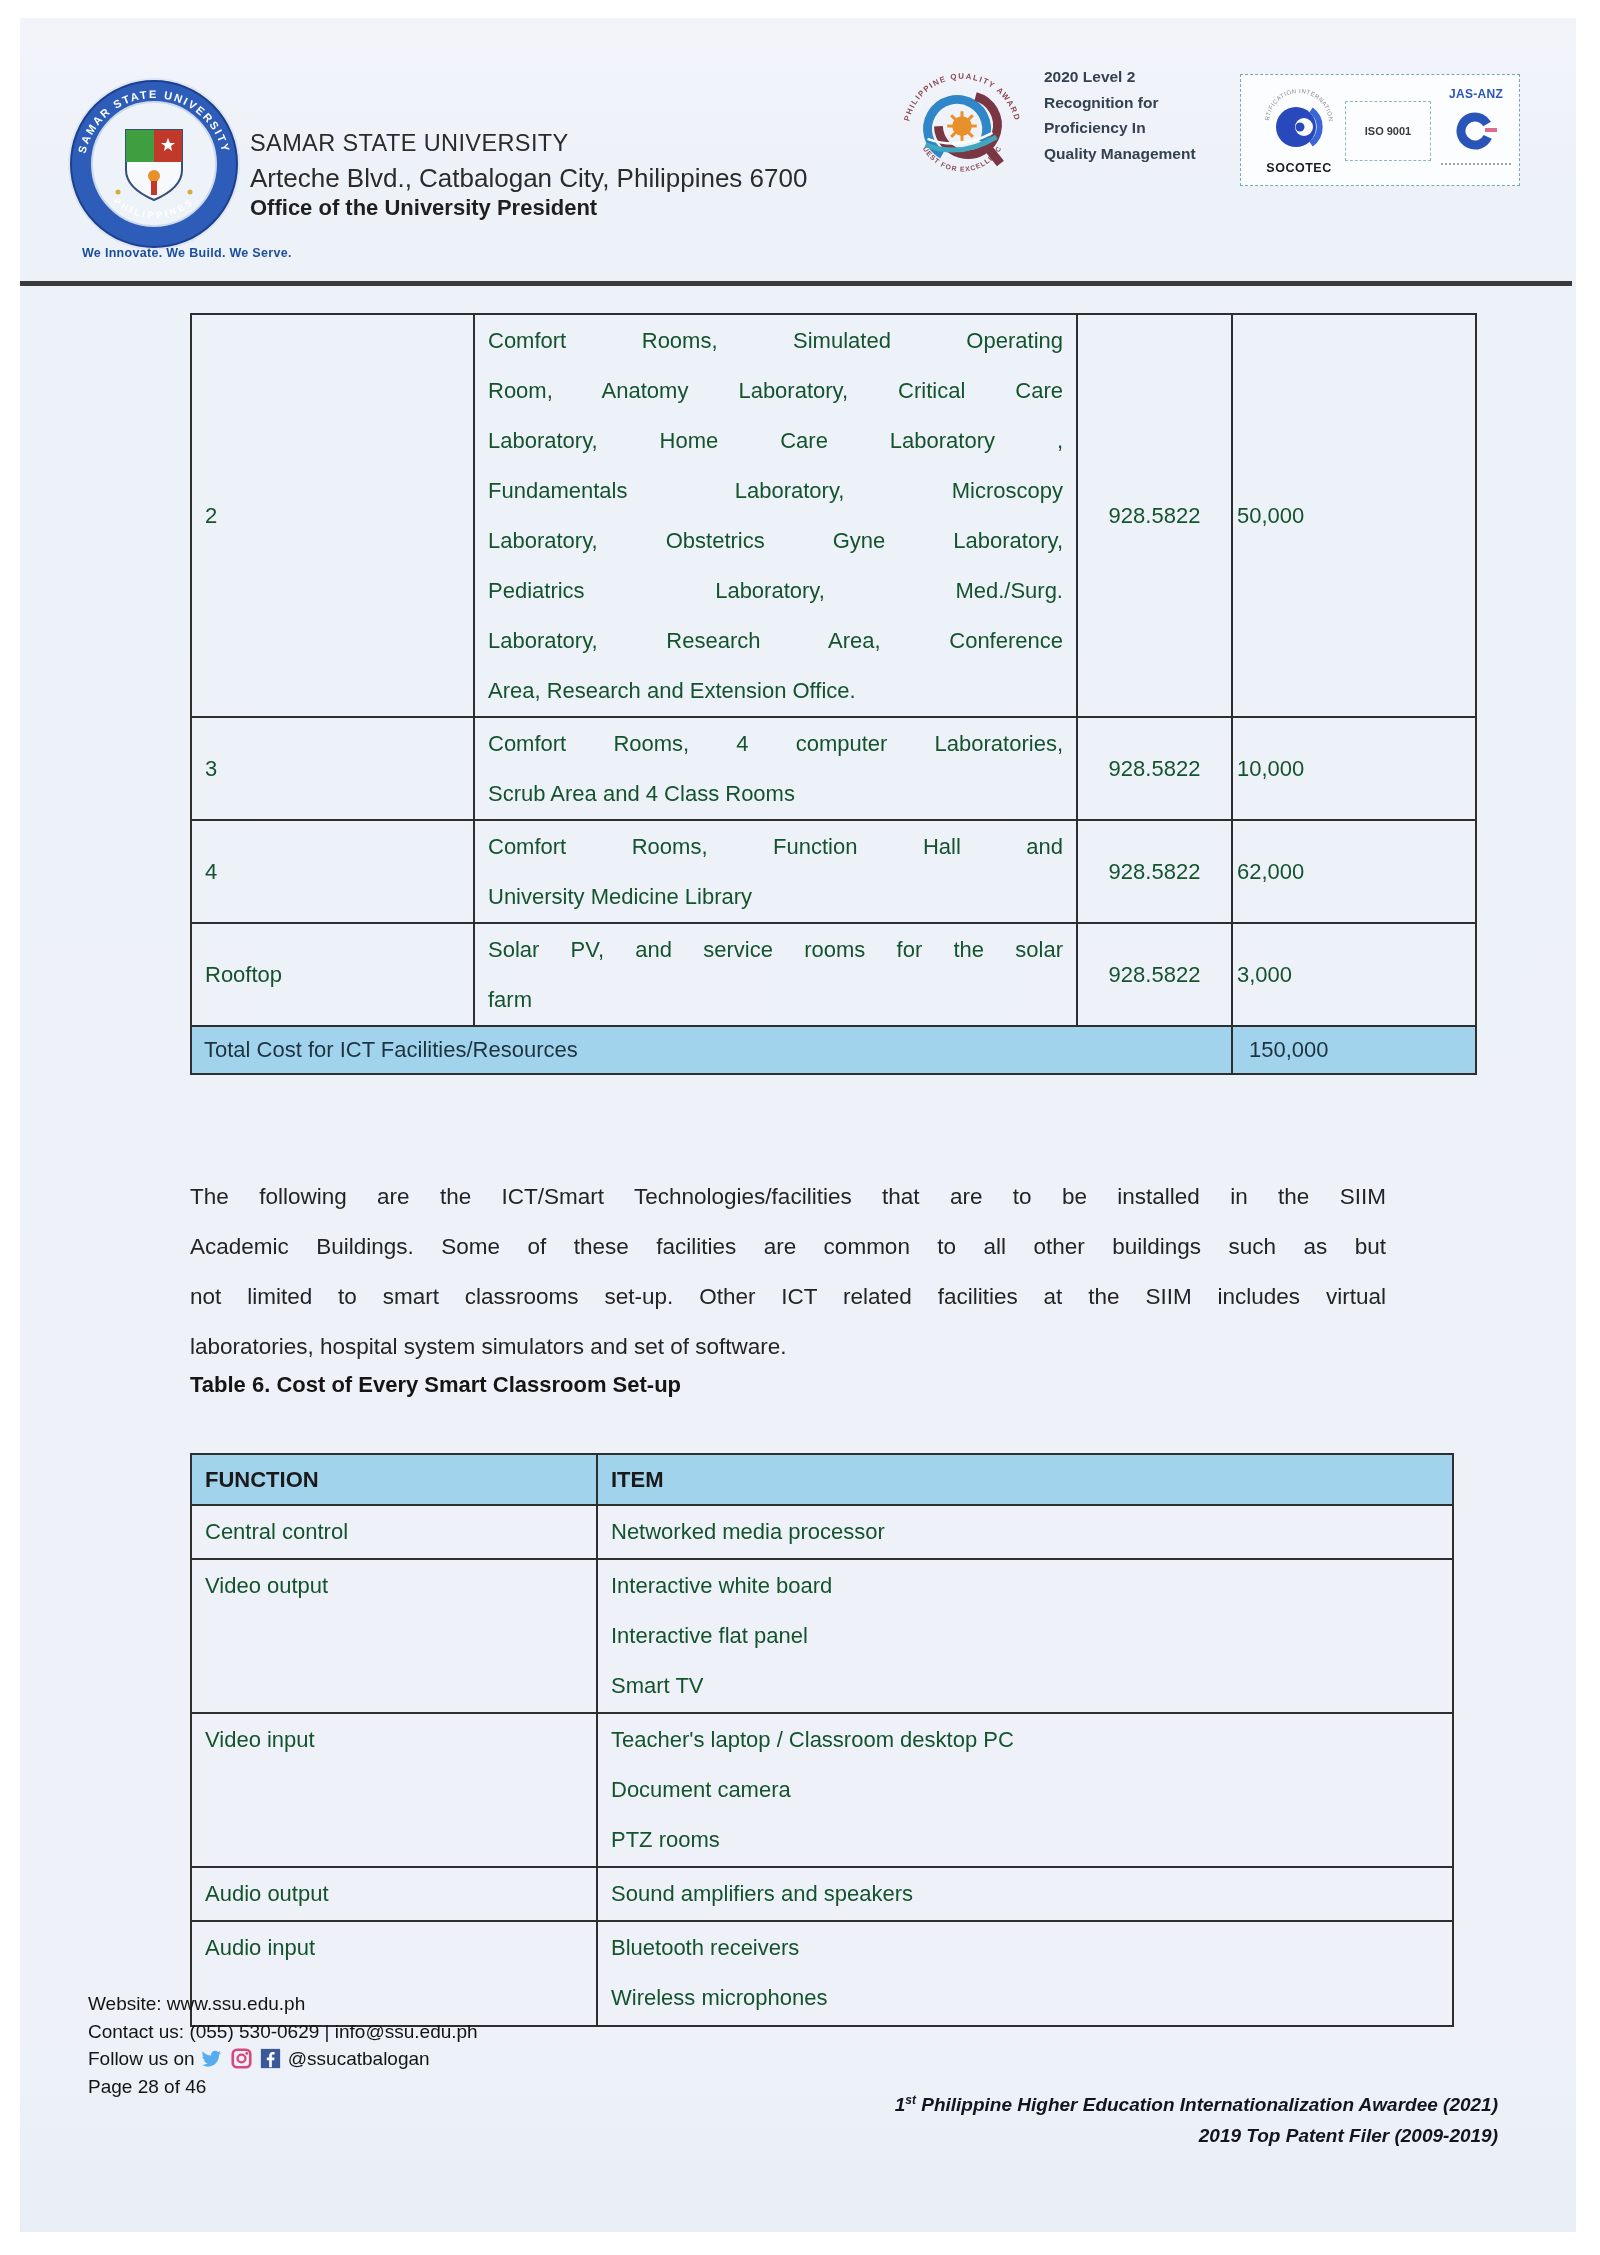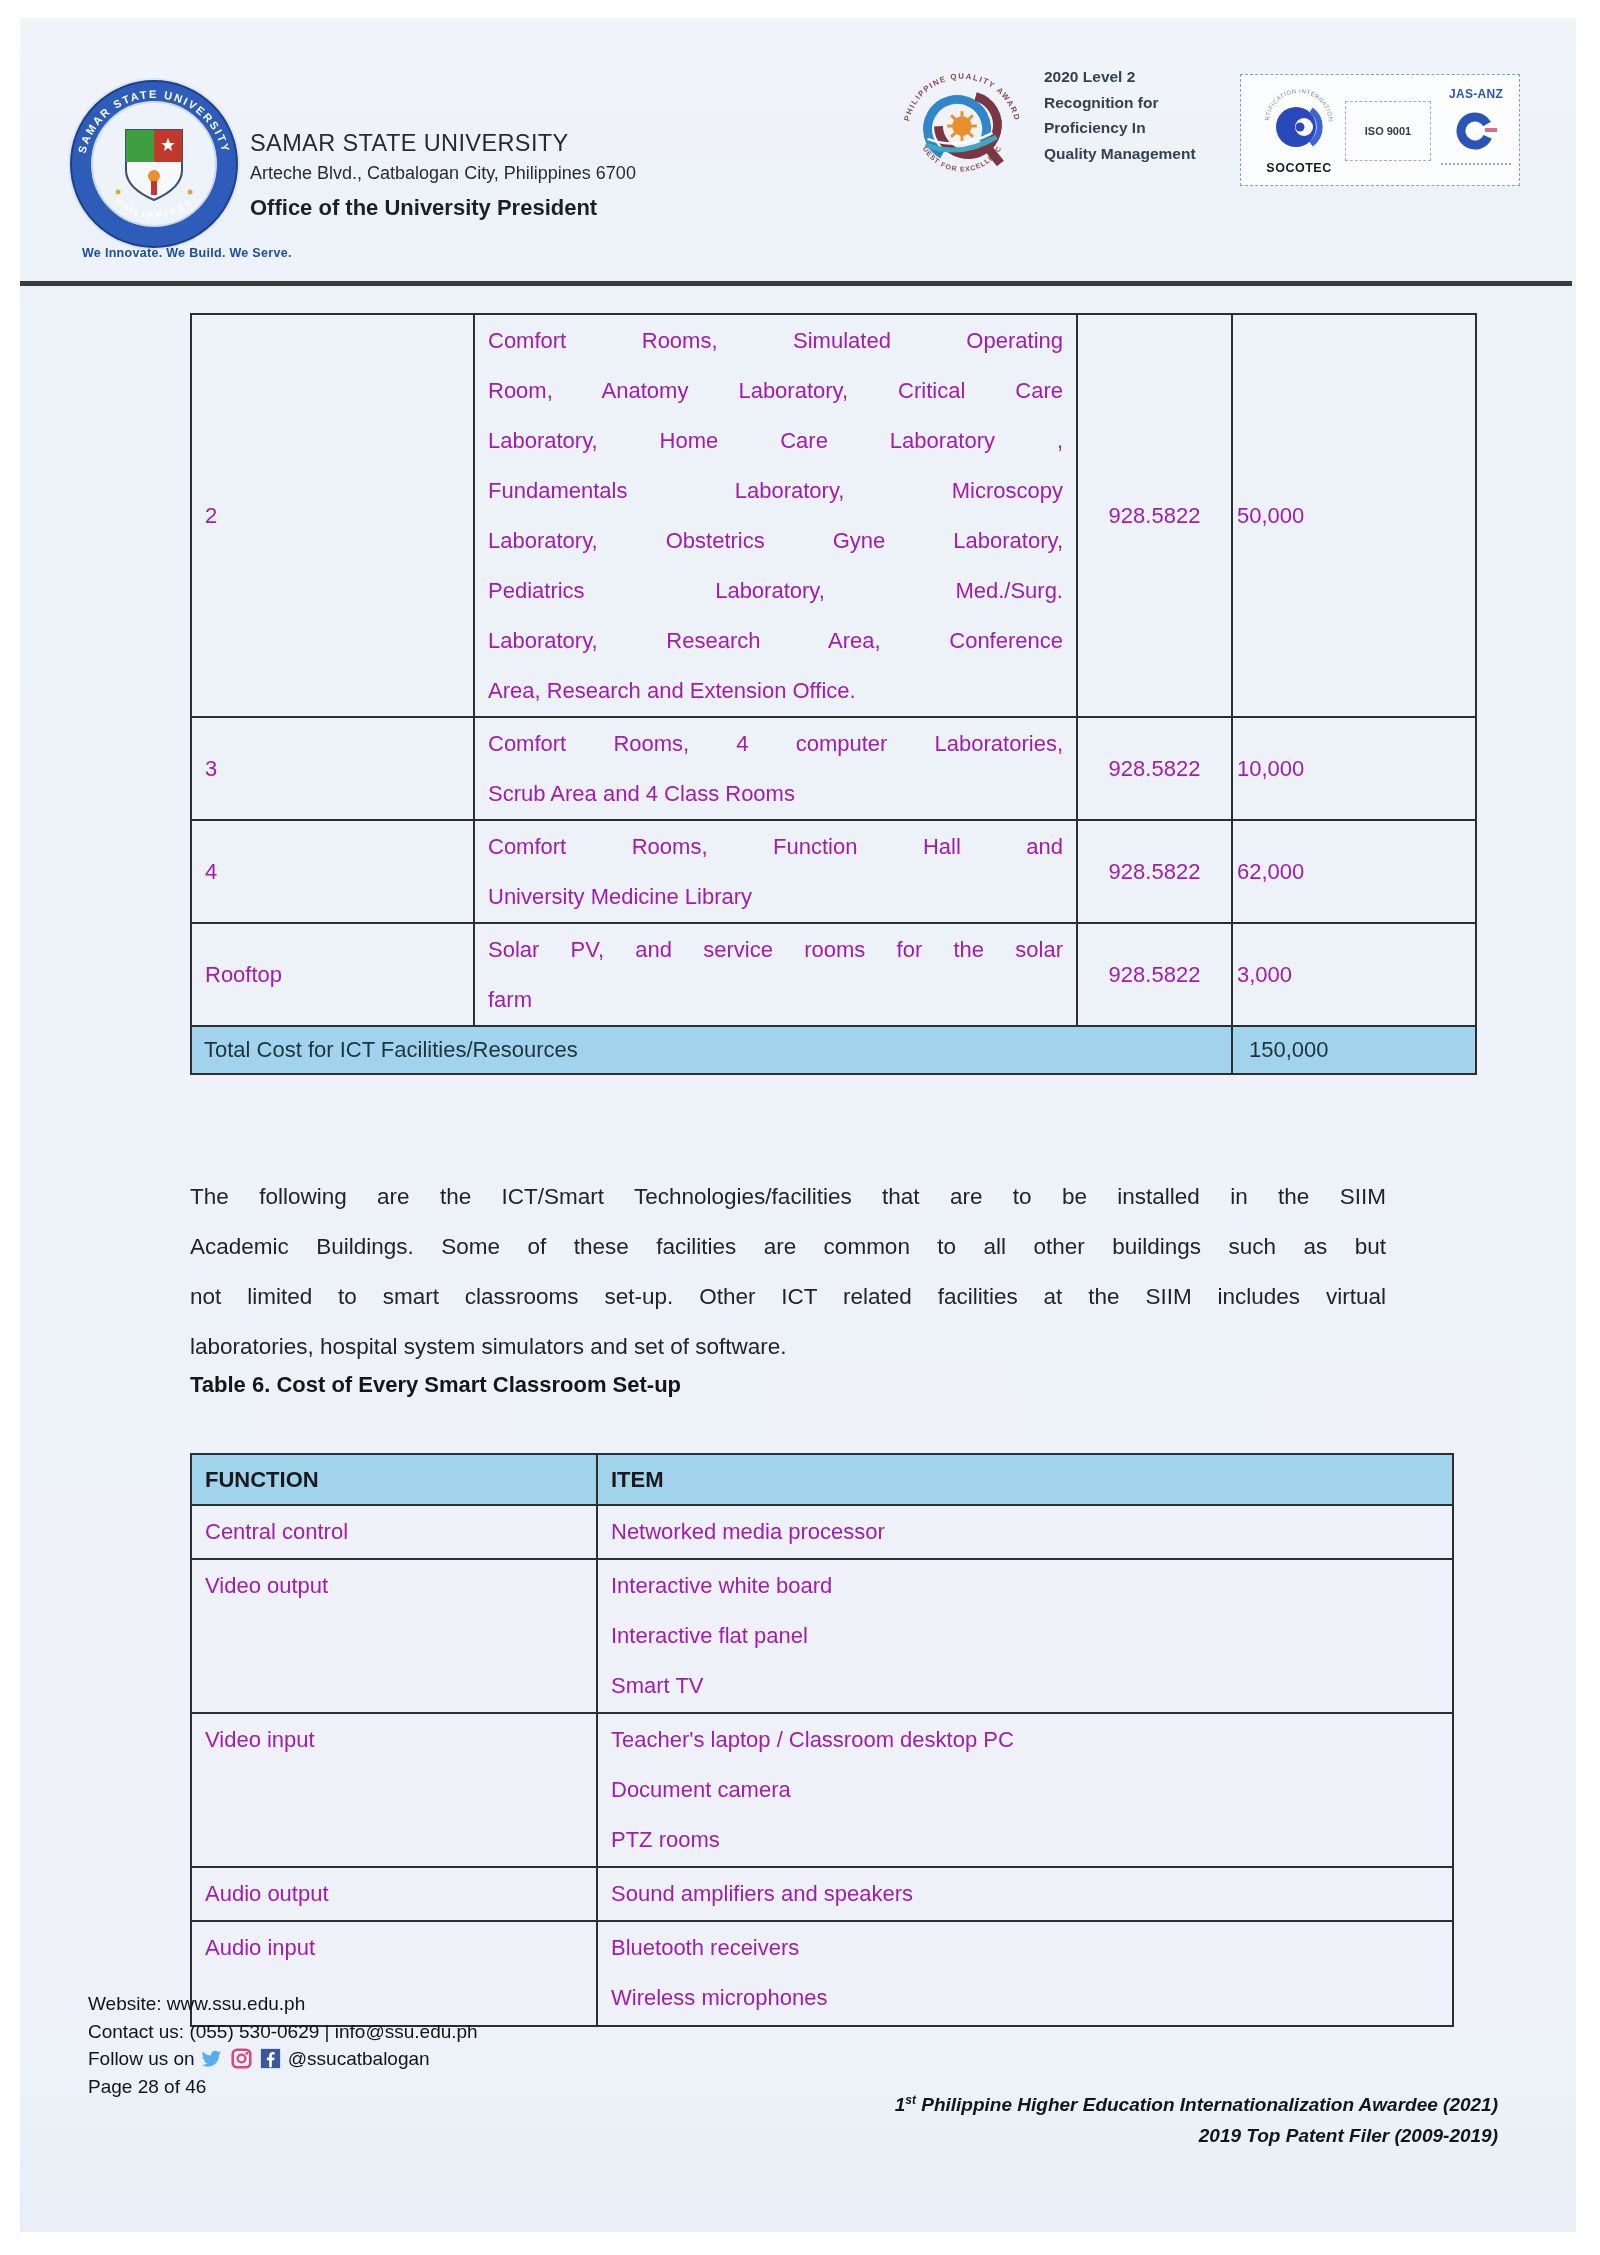--- a/index.html
+++ b/index.html
@@ -7,33 +7,33 @@
     position:relative;width:1600px;height:2255px;background:#ffffff;overflow:hidden;
     font-family:"Liberation Sans","DejaVu Sans",sans-serif;color:#222;
   }
   .paper{
     position:absolute;left:20px;top:18px;width:1556px;height:2214px;
     background:linear-gradient(180deg,#f2f4fa 0%,#edf1f8 8%,#eef2f8 90%,#e9eef6 100%);
   }
   .abs{position:absolute;}
   
   .uni-title{left:250px;top:130px;font-size:23.5px;letter-spacing:.4px;color:#2b2b2b;}
-  .uni-address{left:250px;top:163px;font-size:18px;color:#2b2b2b;}
+  .uni-address{left:250px;top:163px;font-size:26px;color:#2b2b2b;}
   .uni-office{left:250px;top:195px;font-size:22px;font-weight:bold;color:#1f1f1f;}
   .tagline{left:82px;top:246px;font-size:12.5px;font-weight:bold;color:var(--tagline,#1c4f9c);letter-spacing:.3px;}
   .award-text{left:1044px;top:64px;width:195px;font-size:15.5px;line-height:25.5px;font-weight:bold;color:var(--award_text,#33424e);}
   .cert-box{left:1240px;top:74px;width:278px;height:110px;background:#fcfdfe;border:1px dashed #7aa8ba;}
   .soc-word{position:absolute;left:8px;top:86px;width:100px;text-align:center;font-size:12.5px;font-weight:bold;color:#1c1c1c;letter-spacing:.5px;}
   .iso-box{position:absolute;left:104px;top:26px;width:84px;height:58px;border:1px dashed #8fb6c6;display:flex;align-items:center;justify-content:center;font-size:11px;font-weight:bold;color:#3a3a3a;}
   .jas-word{position:absolute;left:198px;top:12px;width:74px;text-align:center;font-size:12px;font-weight:bold;color:var(--jasanz_blue,#2a55b8);letter-spacing:.3px;}
   .jas-tiny{position:absolute;left:200px;top:88px;width:70px;border-top:2px dotted #9aa4ad;}
   .header-rule{left:20px;top:281px;width:1552px;height:5px;background:var(--rule,#3a3a3a);}
   
   table{border-collapse:collapse;table-layout:fixed;}
-  td{border:2px solid var(--border,#2e2e2e);font-size:22px;color:#a21caf;overflow:hidden;}
+  td{border:2px solid var(--border,#2e2e2e);font-size:22px;color:#14532d;overflow:hidden;}
   .t1{left:190px;top:313px;width:1230px;}
   .t1 .c1{width:267px;padding-left:13px;vertical-align:middle;}
   .t1 .c2{width:575px;padding:1px 13px 0 13px;vertical-align:top;}
   .t1 .c3{width:151px;text-align:center;vertical-align:middle;}
   .t1 .c4{width:237px;padding-left:4px;vertical-align:middle;}
   .line{line-height:50px;white-space:nowrap;}
   .j{text-align:justify;text-align-last:justify;white-space:normal;}
   .hl{background:var(--highlight,#a2d3ec);}
   .total-label{padding-left:12px;color:#1d3340;vertical-align:middle;}
   .total-value{padding-left:16px;color:#1d3340;vertical-align:middle;}

